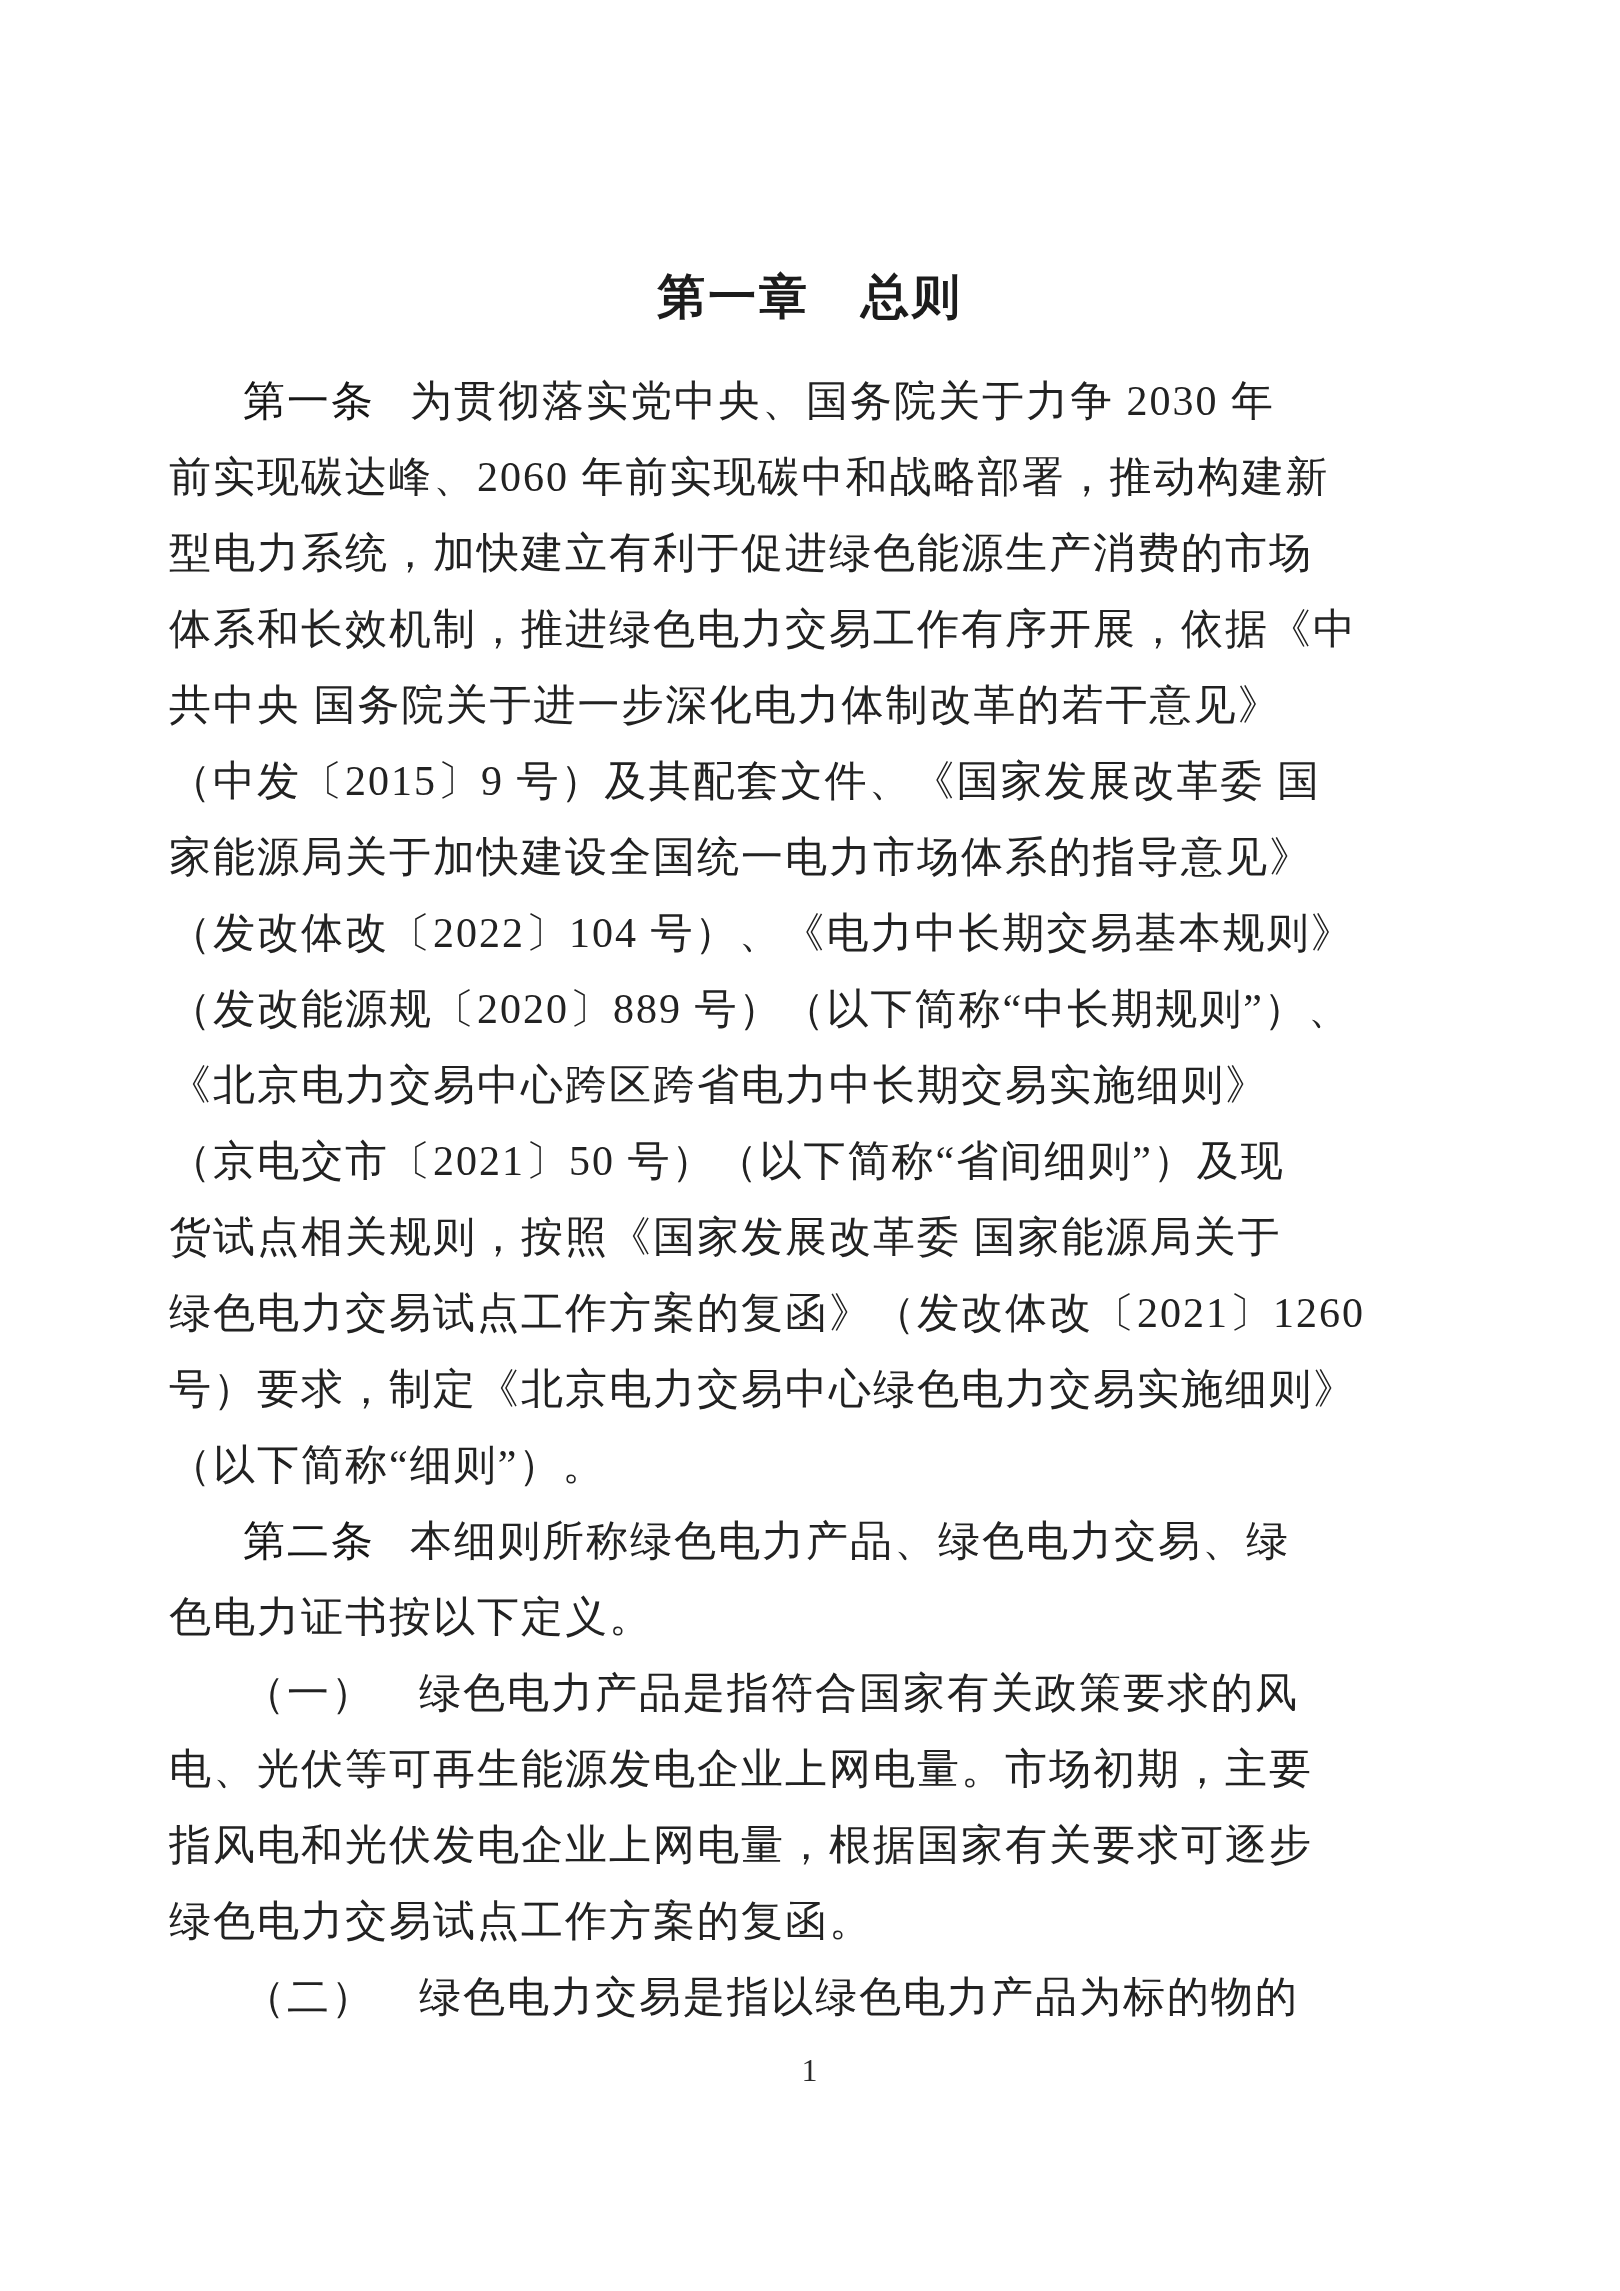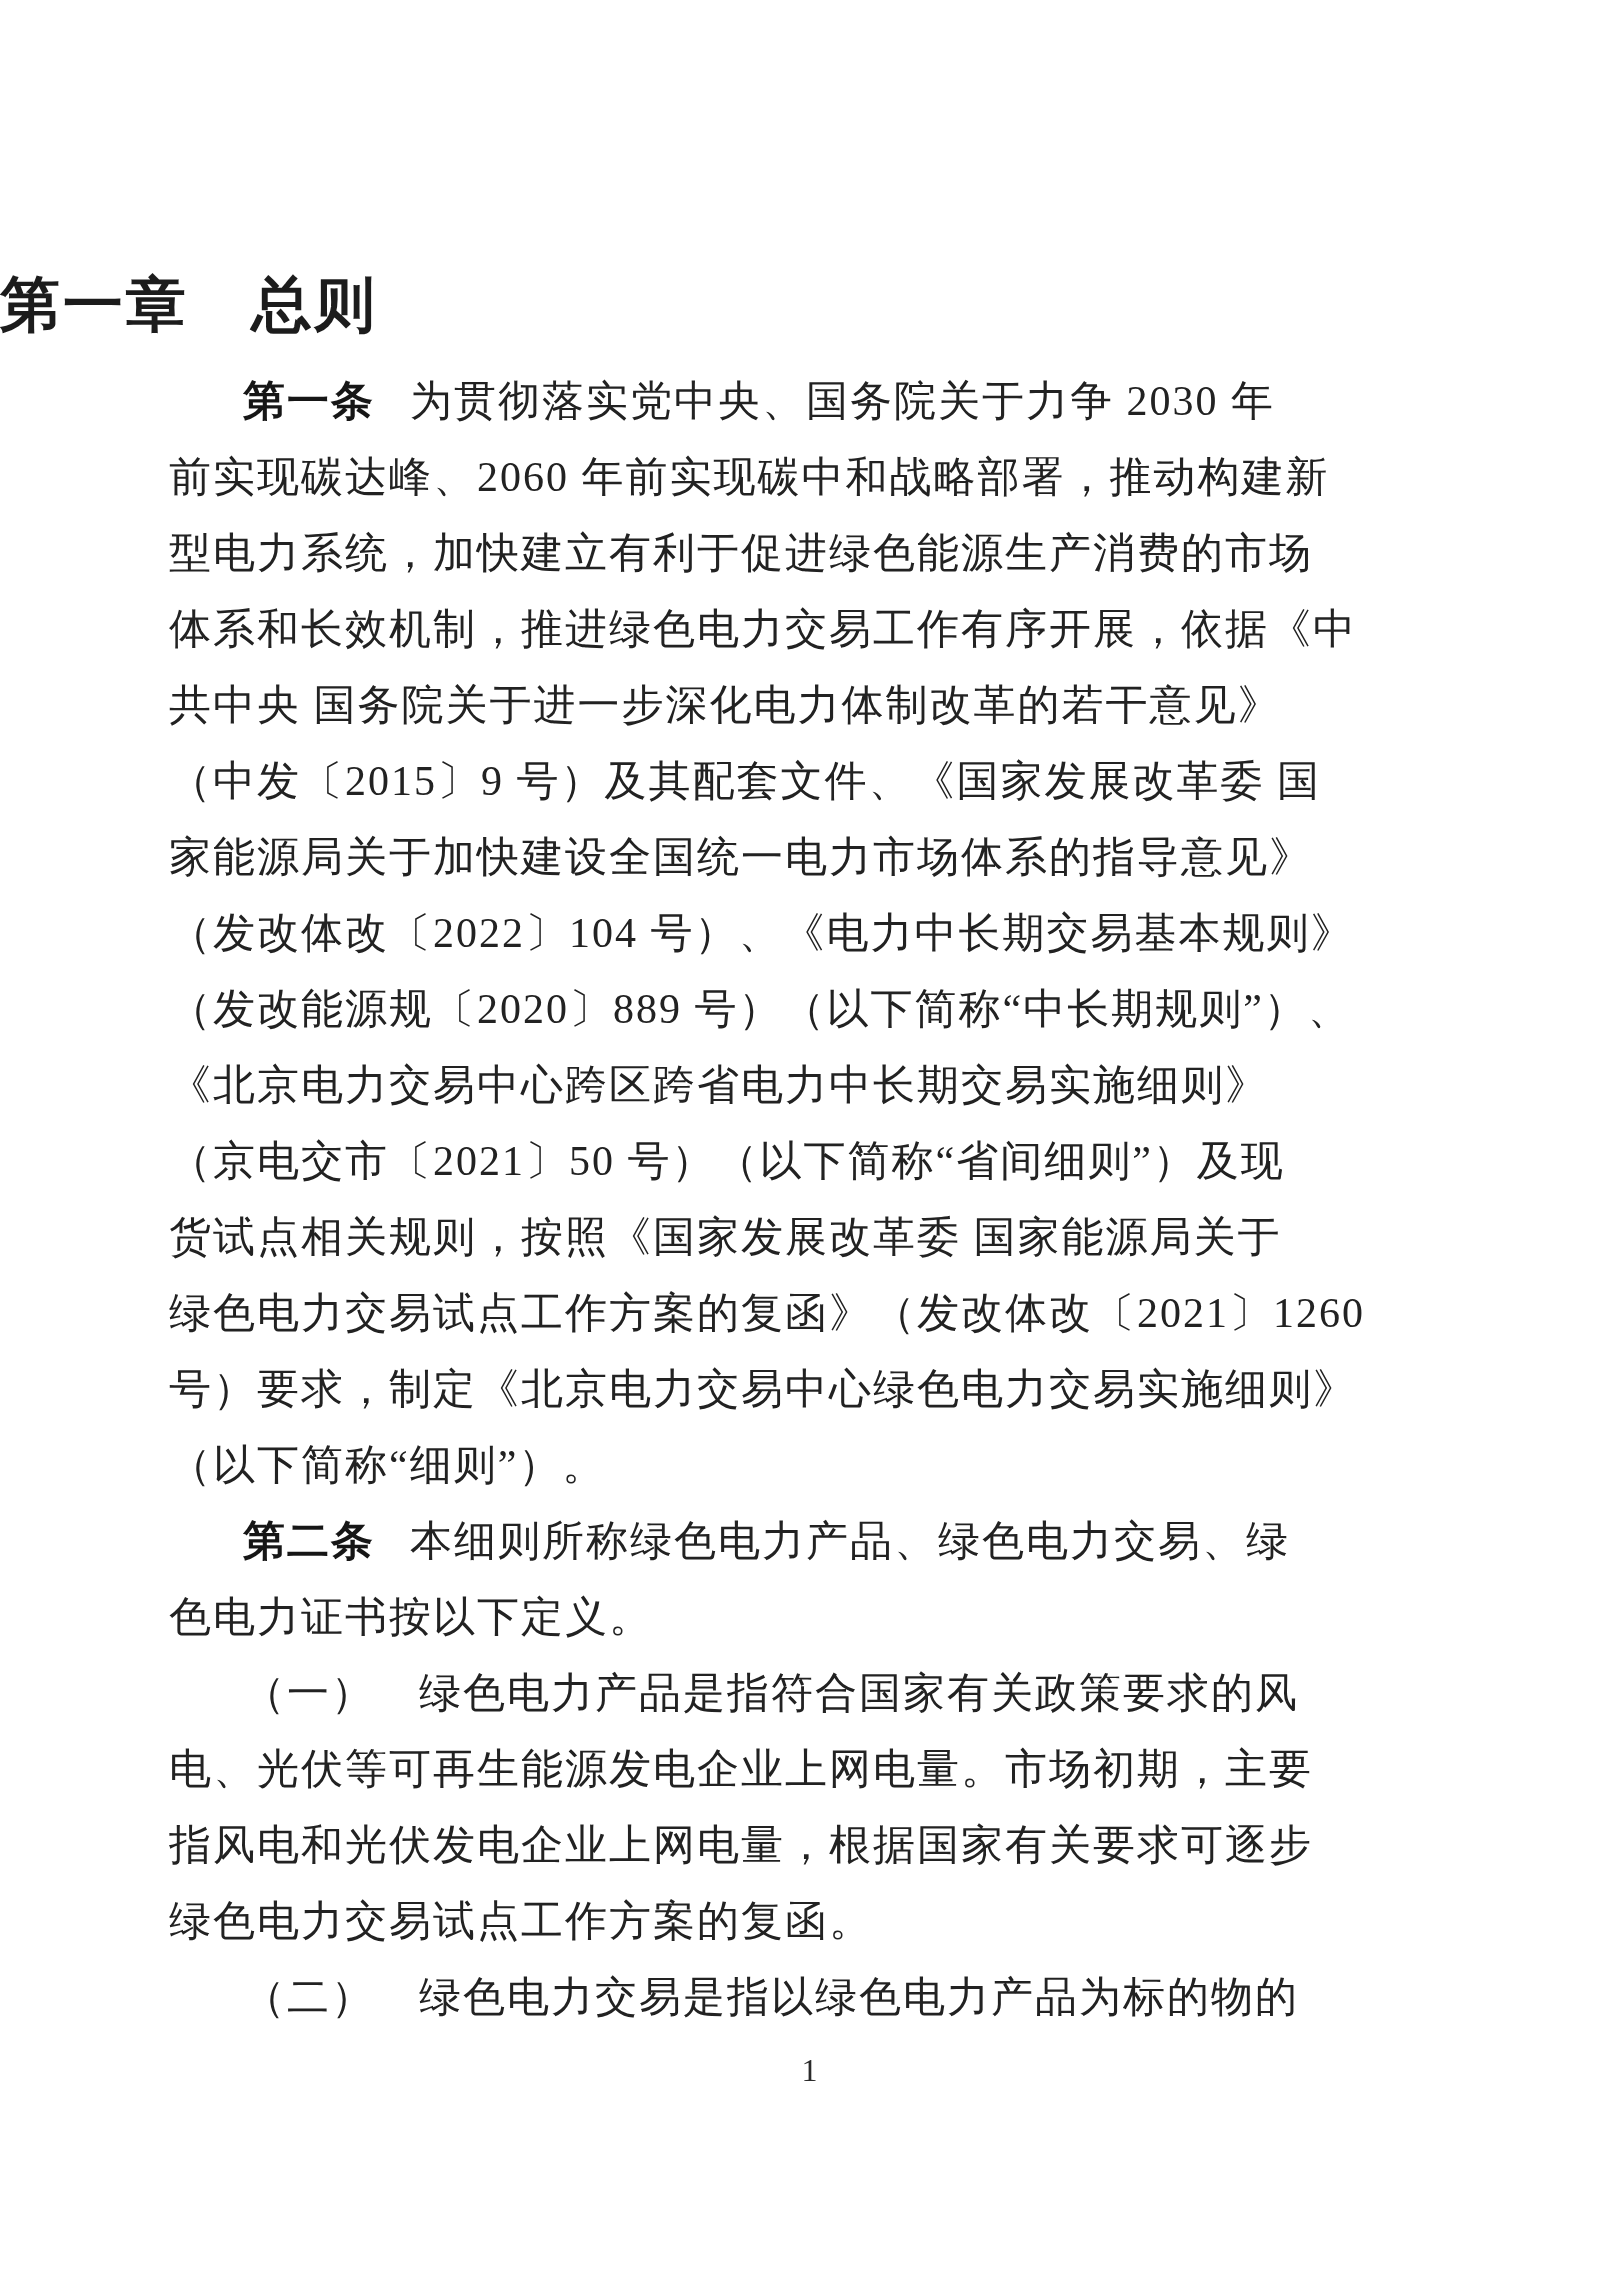--- a/index.html
+++ b/index.html
@@ -16,21 +16,22 @@
     font-family: "Liberation Serif", "DejaVu Serif", serif;
     color: #1f1f1f;
     overflow: hidden;
   }
   .chapter-title {
     position: absolute;
     top: 265px;
     left: 0;
     width: 100%;
     margin: 0;
-    font-size: 60px;
+    text-align: center;
+    font-size: 48px;
     font-weight: bold;
     letter-spacing: 2.9px;
     color: #1c1c1c;
   }
   .doc-body {
     position: absolute;
     left: 169px;
     top: 363px;
     width: 1215px;
   }
@@ -39,21 +40,21 @@
     line-height: 76px;
     font-size: 42px;
     letter-spacing: 2px;
     white-space: nowrap;
     color: #222222;
   }
   .line.indent {
     padding-left: 74px;
   }
   .bold-lead {
-    font-weight: bold;
+    font-weight: normal;
     margin-right: 35px;
     color: #161616;
   }
   .page-number {
     position: absolute;
     top: 2052px;
     left: 0;
     width: 100%;
     text-align: center;
     font-size: 32px;

